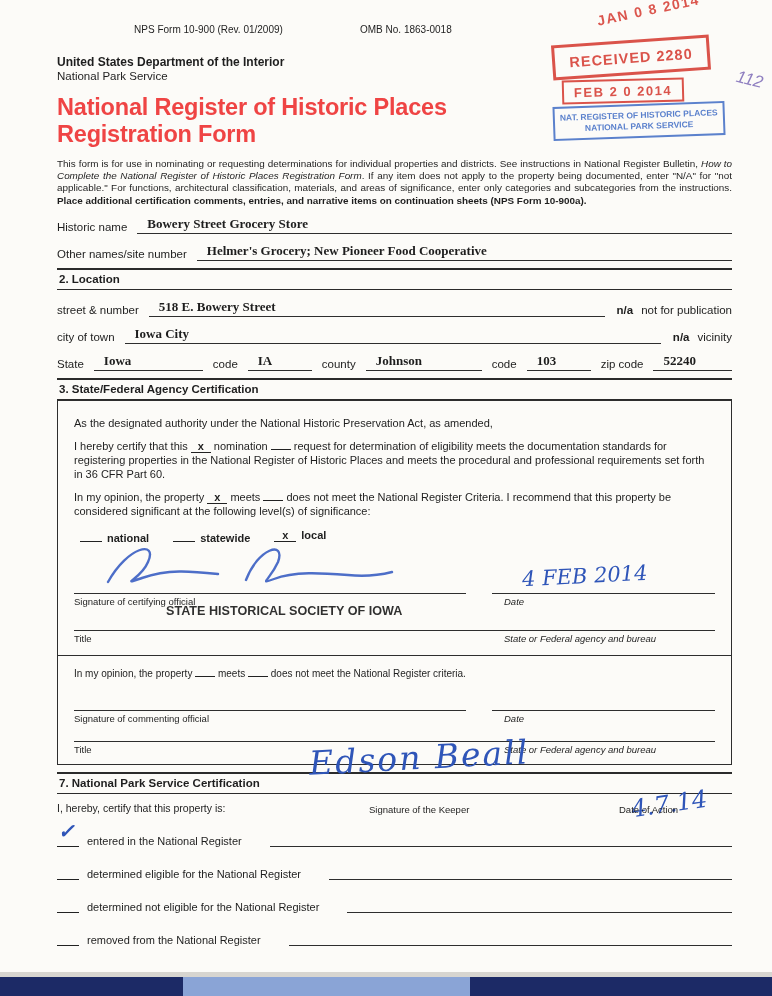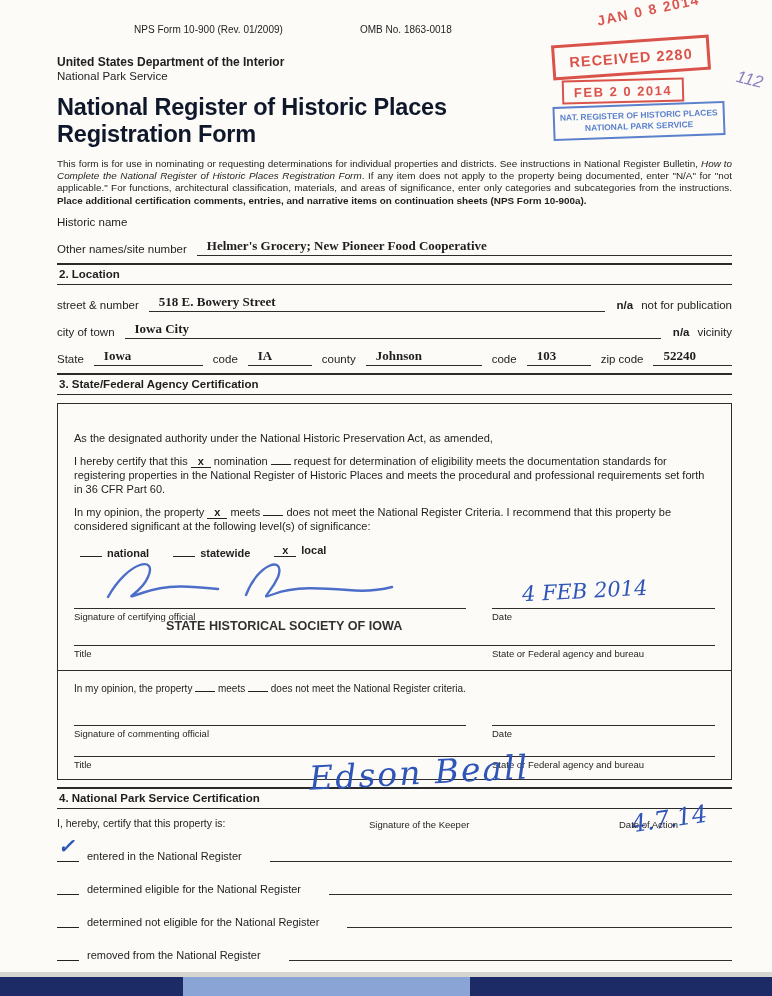--- a/index.html
+++ b/index.html
@@ -9,21 +9,21 @@
     font-family:"Liberation Sans", sans-serif;
   }
   .content { padding:24px 40px 0 57px; }
 
   .meta-row { display:flex; font-size:10px;text-align:center; }
   .meta-form { width:303px; }
 
   .dept { margin-top:20px; font-weight:bold; font-size:12px; }
   .agency { font-size:11.5px; margin-top:1px; }
 
-  .big-title { margin-top:12px; font-size:23.5px; font-weight:bold; line-height:27px; color:#0f172a; letter-spacing:-0.2px; }
+  .big-title { margin-top:12px; font-size:23.5px; font-weight:bold; line-height:27px; color:#ef4444; letter-spacing:-0.2px; }
 
   .instr { margin:10px 0 0; font-size:9.9px; line-height:12.2px; text-align:justify; }
 
   .sec-head {
     margin-top:7px; padding:3px 2px 4px;
     border-top:2px solid #2b2b2b; border-bottom:1.5px solid #2b2b2b;
     font-weight:bold; font-size:11.5px;
   }
 
   .frow { display:flex; align-items:flex-end; margin-top:9px; }
@@ -31,38 +31,38 @@
   .fillv {
     border-bottom:1.2px solid #2e2e2e; font-family:"Liberation Serif", serif;
     font-weight:bold; font-size:13px; padding:0 4px 1px 10px; white-space:nowrap;
   }
   .grow { flex:1; }
   .w105{width:95px;} .w58{width:50px;} .w112{width:102px;} .w80{flex:1;}
   .bold-na { font-weight:bold; font-size:11.5px; margin-left:12px; padding-bottom:1px; }
   .cap { font-size:11.5px; margin-left:8px; padding-bottom:1px; white-space:nowrap; }
   .gapl { margin-left:10px; }
 
-  .certbox { border:1.5px solid #2e2e2e; margin-top:8px; padding:20px 16px 8px; }
+  .certbox { border:1.5px solid #2e2e2e; padding:8px 16px 8px; }
   .cp { font-size:11px; line-height:14px; margin:7px 0 0; }
   .cp-small { font-size:10px; margin-top:8px; }
   .bk {
     display:inline-block; min-width:20px; height:12px; line-height:12px;
     border-bottom:1px solid #222; text-align:center; font-weight:bold; font-size:11px;
   }
   .levels { display:flex; gap:24px; font-weight:bold; font-size:11px; margin-top:11px; padding-left:6px; }
   .lv .bk { min-width:22px; margin-right:5px; }
 
   .sigarea { position:relative; height:50px; }
   .sigline-row { position:absolute; left:0; right:0; bottom:0; display:flex; align-items:flex-end; }
   .line { border-bottom:1px solid #2e2e2e; height:1px; }
   .line-l { width:392px; }
   .line-sp { width:26px; }
   .line-r { flex:1; }
   .lblrow { position:relative; font-size:9.5px; margin-top:2px; height:22px; }
-  .lbl-right { position:absolute; left:418px; top:0; }
+  .lbl-right { position:absolute; left:430px; top:0;font-style:italic; }
   .society-stamp {
     position:absolute; left:92px; top:7px; font-size:13px; font-weight:bold;
     color:#1f1f1f; transform:scaleX(.97); transform-origin:left; white-space:nowrap; opacity:.92;
   }
   .fullline { border-bottom:1.1px solid #2e2e2e; margin-top:12px; }
   .divider { border-top:1.2px solid #2e2e2e; margin:8px -16px 0; }
   .sigarea2 { position:relative; height:30px; }
 
   .cert-sig { position:absolute; left:26px; bottom:4px; }
   .cert-date {
@@ -152,20 +152,21 @@
 
     <div class="big-title">
       <div>National Register of Historic Places</div>
       <div>Registration Form</div>
     </div>
 
     <p class="instr"><span>This form is for use in nominating or requesting determinations for individual properties and districts.  See instructions in National Register Bulletin, </span><i>How to Complete the National Register of Historic Places Registration Form</i><span>.  If any item does not apply to the property being documented, enter "N/A" for "not applicable."  For functions, architectural classification, materials, and areas of significance, enter only categories and subcategories from the instructions.  </span><b>Place additional certification comments, entries, and narrative items on continuation sheets (NPS Form 10-900a).</b></p>
 
     <div class="frow">
       <span class="flabel">Historic name</span>
+      <span class="fillv grow gapl">Bowery Street Grocery Store</span>
     </div>
     <div class="frow">
       <span class="flabel">Other names/site number</span>
       <span class="fillv grow gapl">Helmer's Grocery; New Pioneer Food Cooperative</span>
     </div>
 
     <div class="sec-head">2.  Location</div>
     <div class="frow">
       <span class="flabel">street &amp; number</span>
       <span class="fillv grow gapl">518 E. Bowery Street</span>
@@ -264,21 +265,21 @@
       </div>
 
       <div class="fullline"></div>
       <div class="lblrow" style="height:12px">
         <span>Title</span>
         <span class="lbl-right">State or Federal agency and bureau</span>
       </div>
     </div>
 
     <div class="sec4">
-      <div class="sec-head">4.  National Park Service Certification</div>
+      <div class="sec-head">7.  National Park Service Certification</div>
 
       <div class="keeper-sig">Edson Beall</div>
       <div class="action-date">4.7.14</div>
 
       <div class="s4-introrow">
         <span>I, hereby, certify that this property is:</span>
         <span class="s4-keeperlbl">Signature of the Keeper</span>
         <span class="s4-datelbl">Date of Action</span>
       </div>
 

